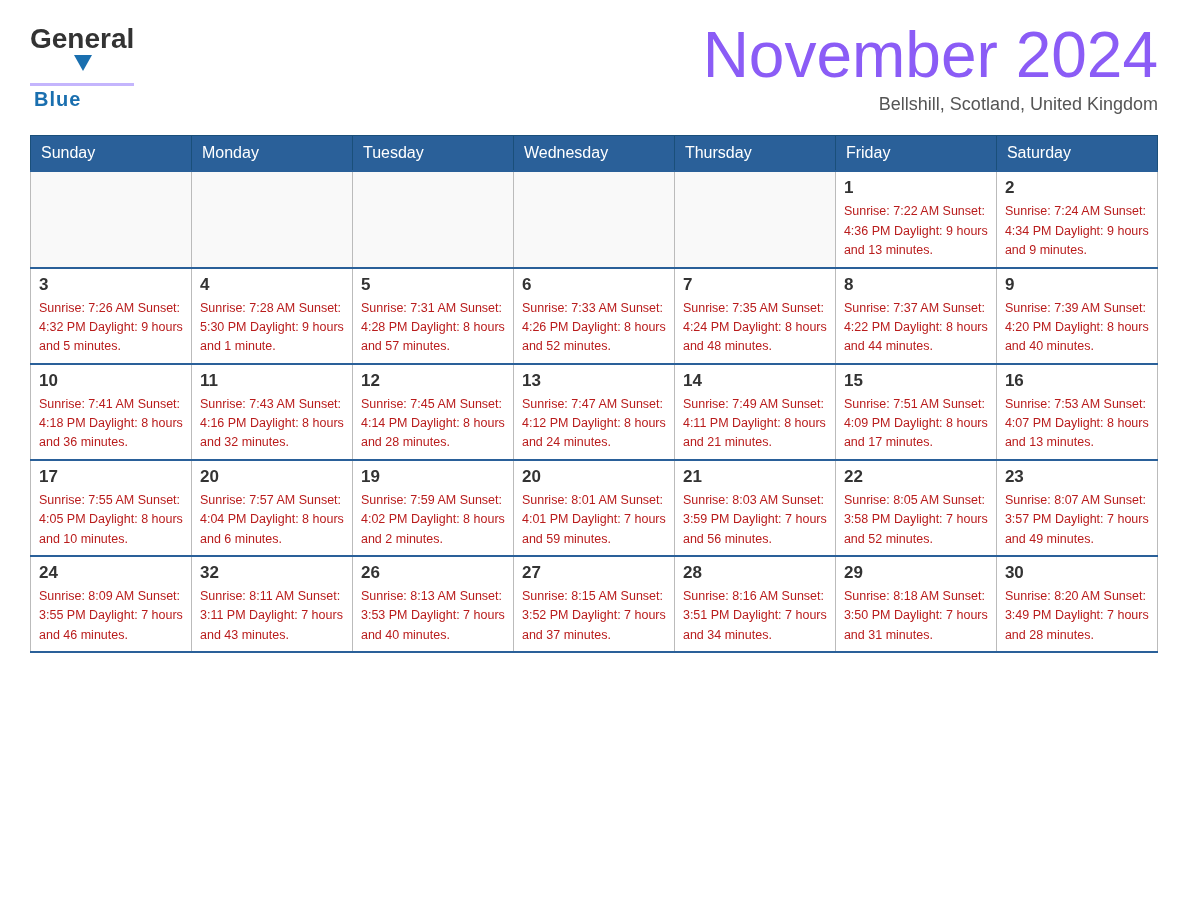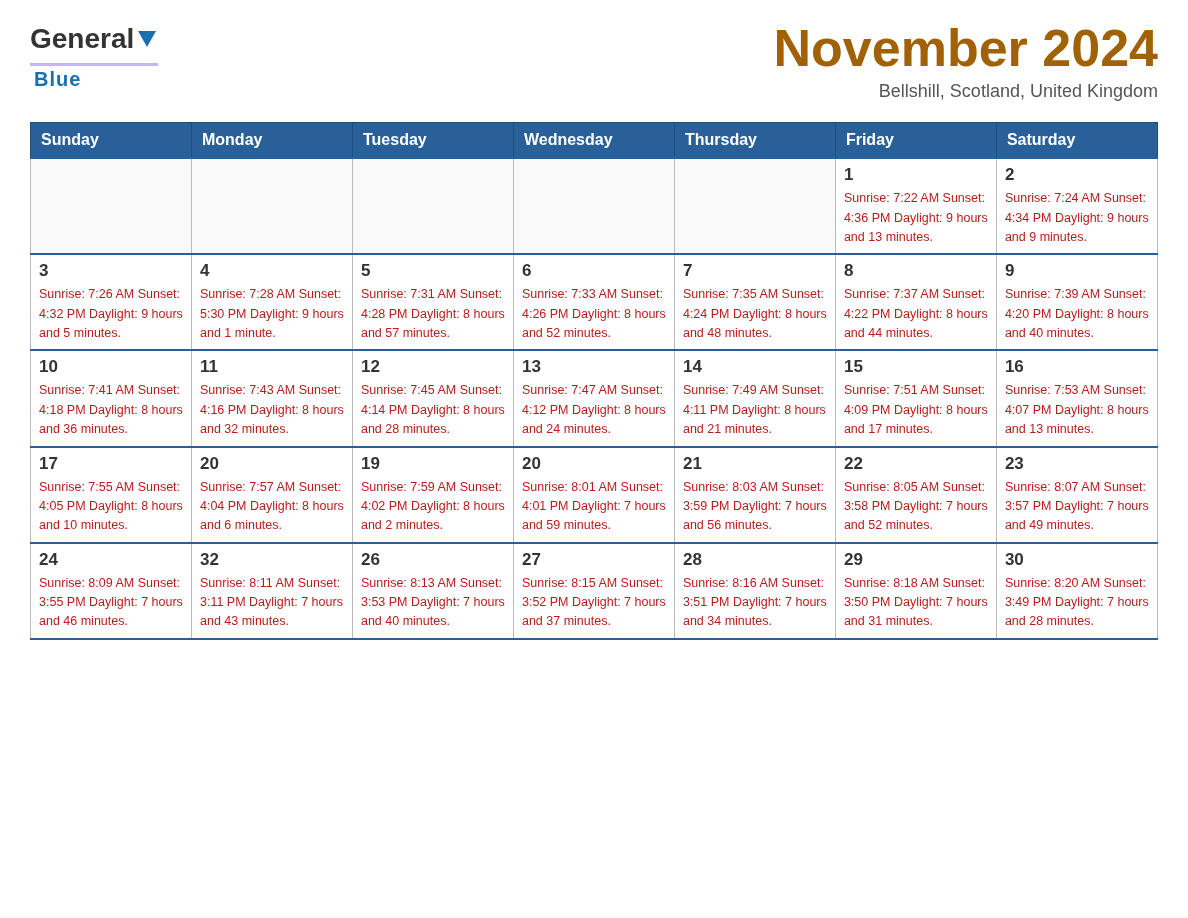--- a/index.html
+++ b/index.html
@@ -24,53 +24,54 @@
     }
     .logo-text {
       font-size: 28px;
       font-weight: bold;
       color: #333;
       line-height: 1;
     }
     .logo-line {
       display: flex;
       align-items: center;
+      flex-direction: column;
     }
     .logo-blue-bar {
       color: #1a6faf;
       font-size: 20px;
       font-weight: bold;
       letter-spacing: 1px;
       margin-top: 2px;
       margin-left: 4px;
     }
     .title-block {
       text-align: right;
     }
     .month-title {
-      font-size: 52px;
-      font-weight: bold;
-      color: #a16207;
+      font-size: 64px;
+      font-weight: normal;
+      color: #8b5cf6;
       line-height: 1.1;
     }
     .location {
       font-size: 18px;
       color: #555;
       margin-top: 4px;
     }
     .calendar {
       width: 100%;
       border-collapse: collapse;
       border: 1px solid #999;
     }
     .calendar th {
       background-color: #2a6099;
       color: #fff;
       font-size: 16px;
-      font-weight: bold;
+      font-weight: normal;
       padding: 8px 10px;
       text-align: left;
       border: 1px solid #1a4f7a;
     }
     .calendar td {
       vertical-align: top;
       padding: 6px 8px;
       border: 1px solid #bbb;
       width: 14.285%;
       min-height: 110px;

